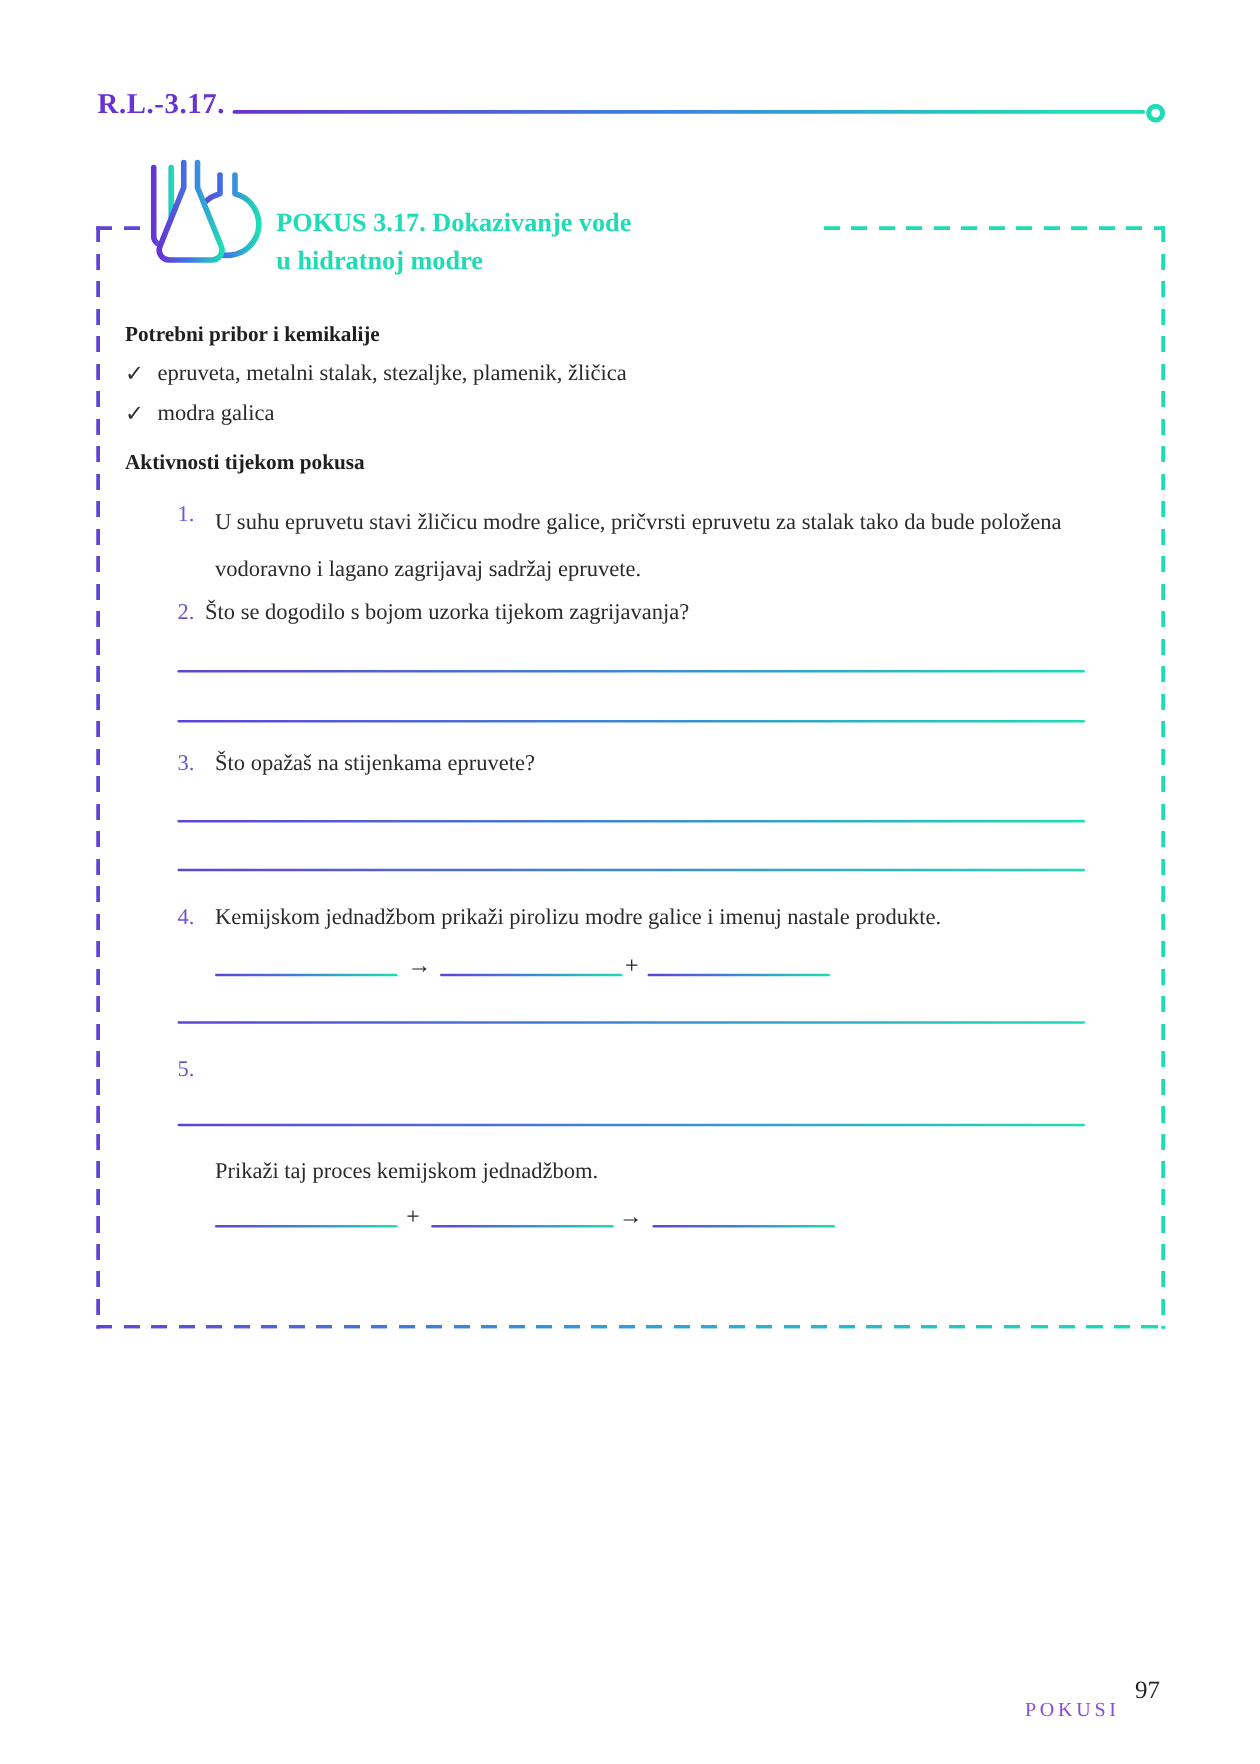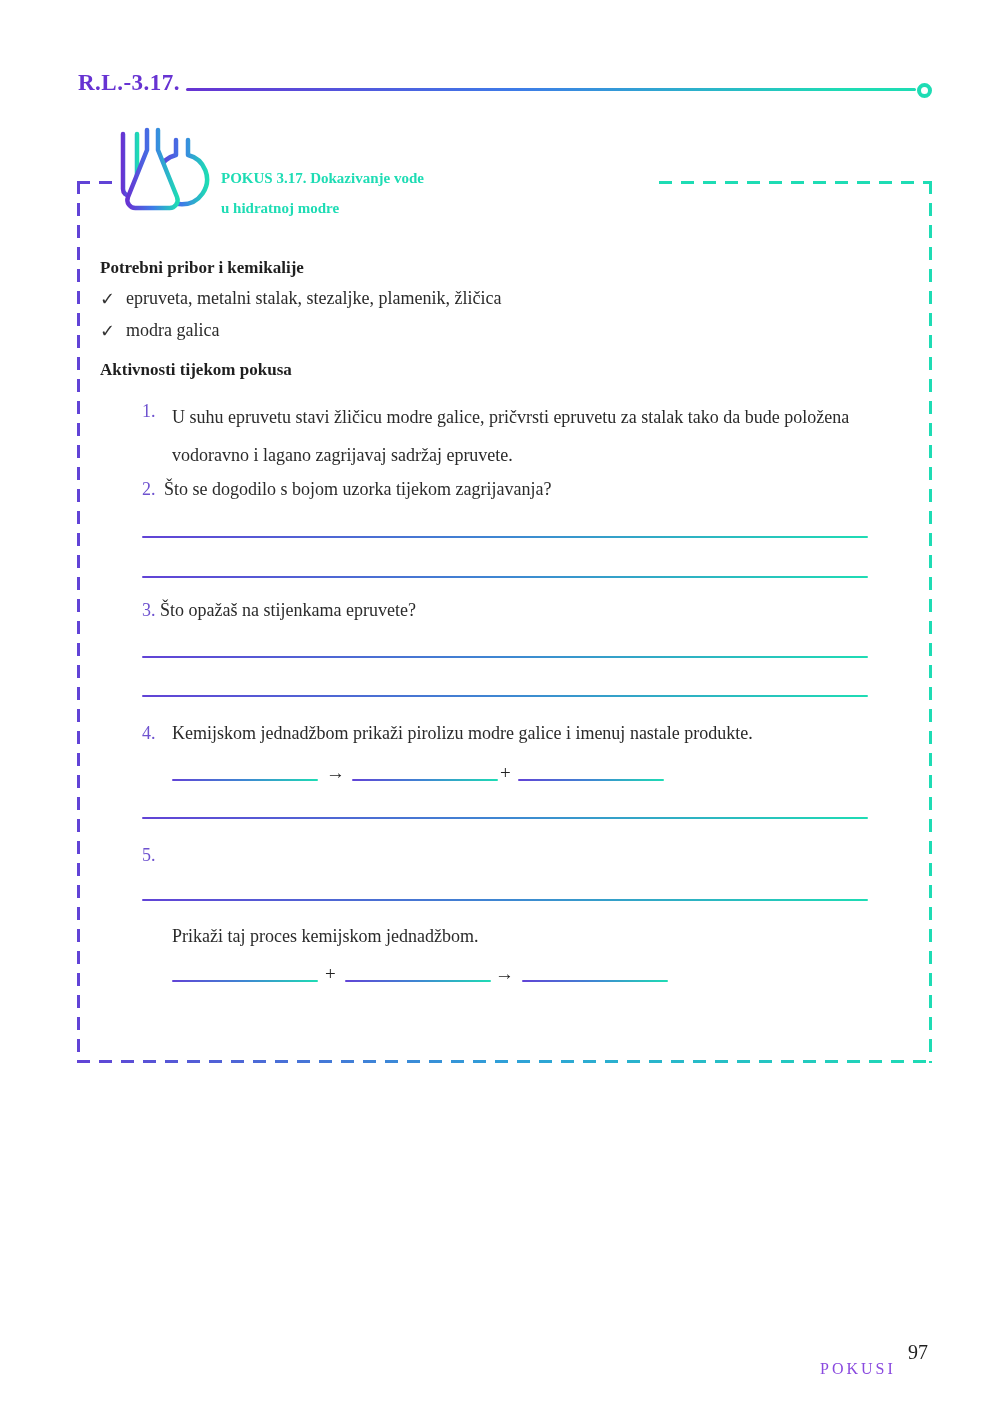--- a/index.html
+++ b/index.html
@@ -9,21 +9,21 @@
   }
   .abs{position:absolute;}
 
   
   .code{font-size:23px;font-weight:bold;color:#6733D2;letter-spacing:0.5px;}
   .header-rule{height:3px;border-radius:2px;
     background:linear-gradient(90deg,#6733D2 0%,#3E7BE8 45%,#1EDCB4 90%);}
   .header-dot{width:7px;height:7px;border:4px solid #1EDCB4;border-radius:50%;background:#fff;}
 
   
-  .title-line{font-size:15px;font-weight:bold;color:#1EDCB4;line-height:30px;}
+  .title-line{font-size:21px;font-weight:bold;color:#1EDCB4;line-height:30px;}
 
   
   .dash-v-purple{width:3px;background:repeating-linear-gradient(to bottom,#6143D6 0 13px,transparent 13px 22px);}
   .dash-v-teal{width:3px;background:repeating-linear-gradient(to bottom,#1EDCB4 0 13px,transparent 13px 22px);}
   .dash-h-purple{height:3px;background:repeating-linear-gradient(90deg,#6143D6 0 13px,transparent 13px 22px);}
   .dash-h-teal{height:3px;background:repeating-linear-gradient(90deg,#1EDCB4 0 13px,transparent 13px 22px);}
   .dash-h-grad{height:3px;
     background:linear-gradient(90deg,#6143D6 0%,#2FA0D8 50%,#1EDCB4 100%);
     -webkit-mask:repeating-linear-gradient(90deg,#000 0 13px,transparent 13px 22px);
     mask:repeating-linear-gradient(90deg,#000 0 13px,transparent 13px 22px);}
@@ -103,21 +103,21 @@
   <span class="abs step-num" style="left:142px;top:401px;">1.</span>
   <div class="abs step-text wrap2" style="left:172px;top:398px;">U suhu epruvetu stavi žličicu modre galice, pričvrsti epruvetu za stalak tako da bude položena vodoravno i lagano zagrijavaj sadržaj epruvete.</div>
 
   <span class="abs step-num" style="left:142px;top:479px;">2.</span>
   <div class="abs step-text nowrap" style="left:164px;top:479px;">Što se dogodilo s bojom uzorka tijekom zagrijavanja?</div>
 
   <div class="abs ans-line" style="left:142px;top:536px;width:726px;"></div>
   <div class="abs ans-line" style="left:142px;top:576px;width:726px;"></div>
 
   <span class="abs step-num" style="left:142px;top:600px;">3.</span>
-  <div class="abs step-text nowrap" style="left:160px;top:600px;text-align:center;">Što opažaš na stijenkama epruvete?</div>
+  <div class="abs step-text nowrap" style="left:172px;top:600px;text-align:center;">Što opažaš na stijenkama epruvete?</div>
 
   <div class="abs ans-line" style="left:142px;top:656px;width:726px;"></div>
   <div class="abs ans-line" style="left:142px;top:695px;width:726px;"></div>
 
   <span class="abs step-num" style="left:142px;top:723px;">4.</span>
   <div class="abs step-text nowrap" style="left:172px;top:723px;">Kemijskom jednadžbom prikaži pirolizu modre galice i imenuj nastale produkte.</div>
 
   <div class="abs ans-line" style="left:172px;top:779px;width:146px;"></div>
   <span class="abs eq-sym" style="left:326px;top:762px;">→</span>
   <div class="abs ans-line" style="left:352px;top:779px;width:146px;"></div>

